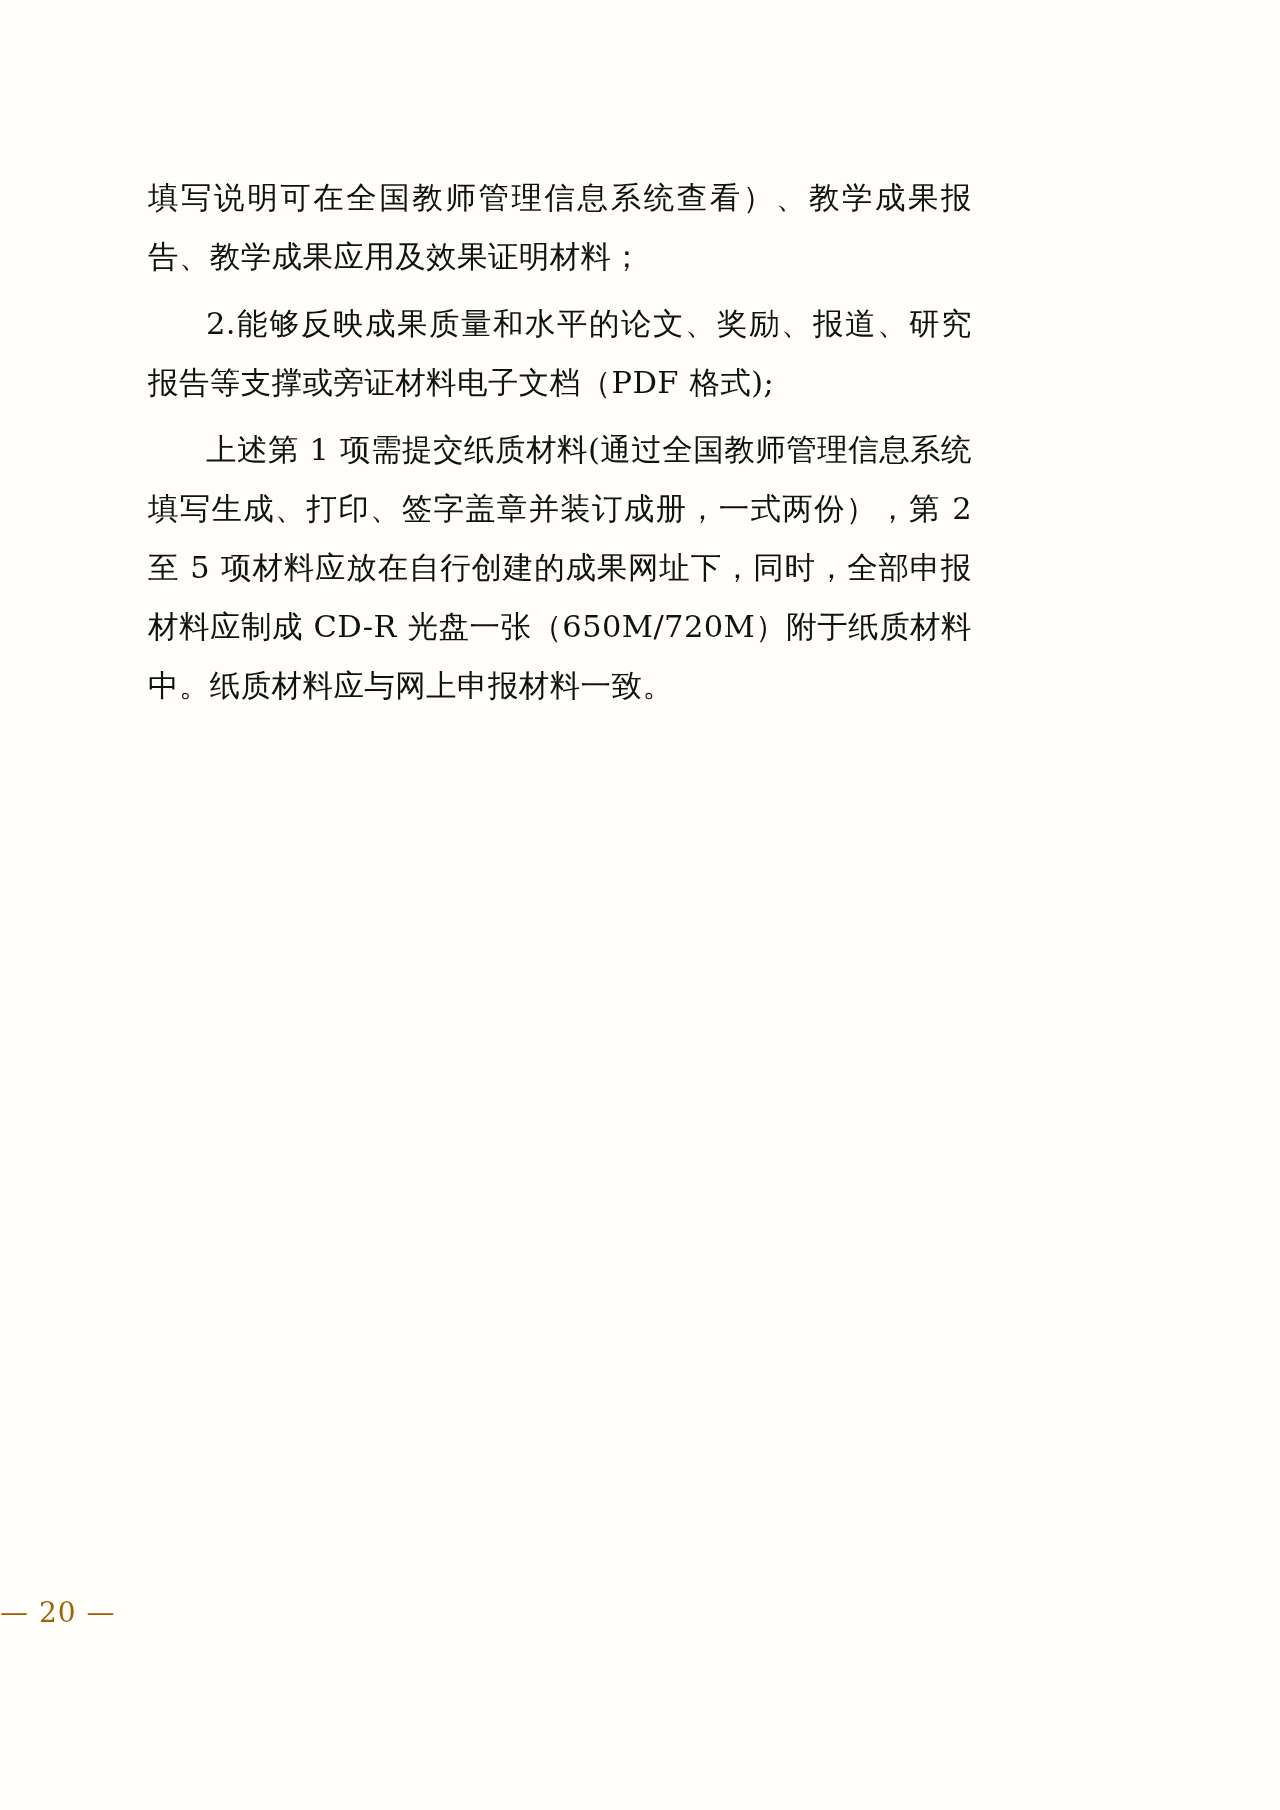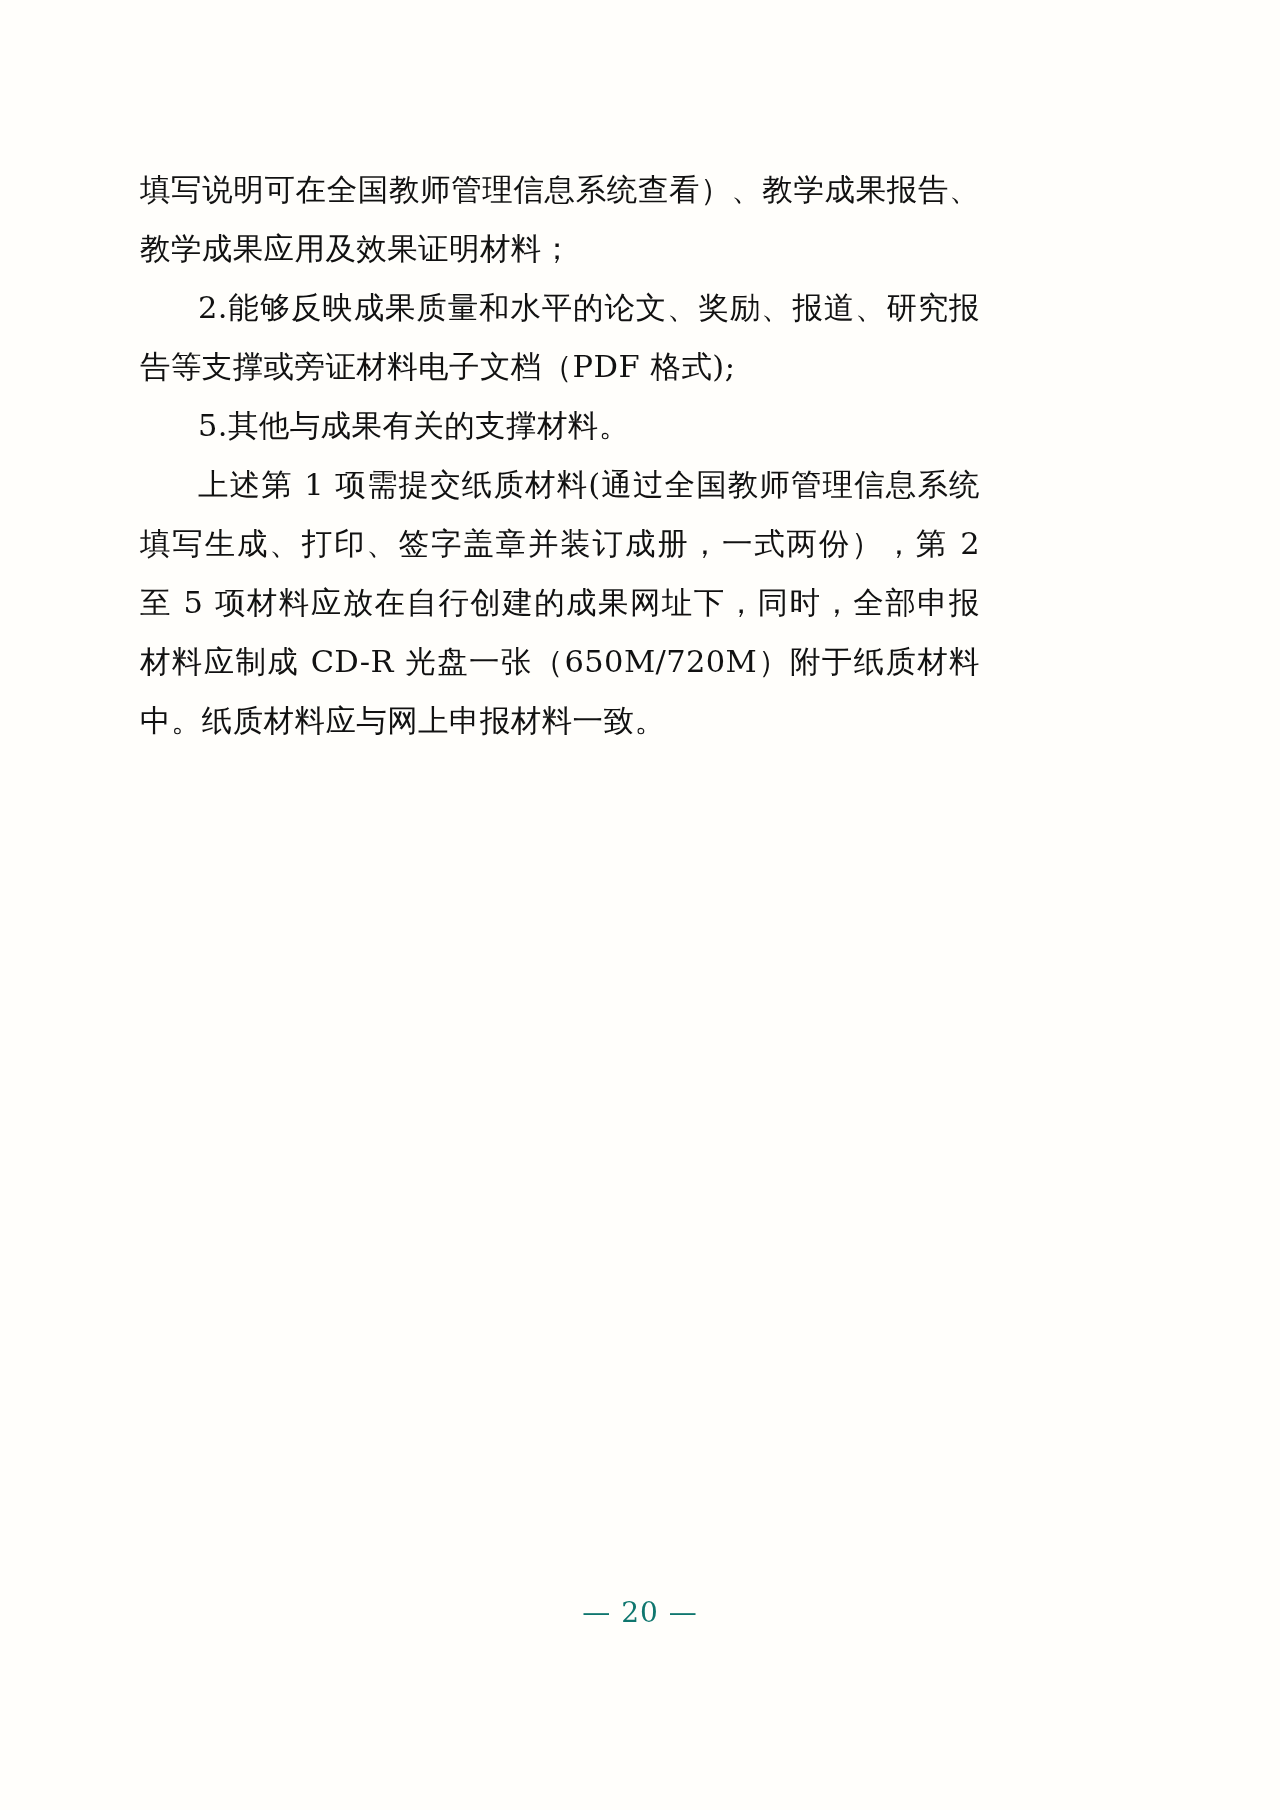--- a/index.html
+++ b/index.html
@@ -15,49 +15,47 @@
     box-sizing: border-box;
     overflow: hidden;
   }
   .body-area {
     position: absolute;
     left: 140px;
     top: 160px;
     width: 840px;
   }
   p {
-    margin: 0;
+    margin: 8px;
     font-family: "DejaVu Serif", "Liberation Serif", serif;
     font-size: 30.5px;
     line-height: 59px;
     color: #111111;
     text-align: justify;
     text-justify: inter-ideograph;
     letter-spacing: 0.4px;
     word-spacing: 0.5px;
   }
   p.indent {
     text-indent: 58px;
   }
   .footer {
     position: absolute;
     left: 0;
     top: 1596px;
     width: 1280px;
-    text-align: center;
     font-family: "DejaVu Serif", "Liberation Serif", serif;
     font-size: 28px;
-    color: #0f766e;
+    color: #a16207;
     letter-spacing: 1px;
   }
 </style>
 </head>
 <body>
 
 <div class="page">
   <div class="body-area">
     <p>填写说明可在全国教师管理信息系统查看）、教学成果报告、教学成果应用及效果证明材料；</p>
     <p class="indent">2.能够反映成果质量和水平的论文、奖励、报道、研究报告等支撑或旁证材料电子文档（PDF 格式);</p>
-    <p class="indent">5.其他与成果有关的支撑材料。</p>
     <p class="indent">上述第 1 项需提交纸质材料(通过全国教师管理信息系统填写生成、打印、签字盖章并装订成册，一式两份），第 2 至 5 项材料应放在自行创建的成果网址下，同时，全部申报材料应制成 CD-R 光盘一张（650M/720M）附于纸质材料中。纸质材料应与网上申报材料一致。</p>
   </div>
   <div class="footer">— 20 —</div>
 </div>
 
 </body></html>

